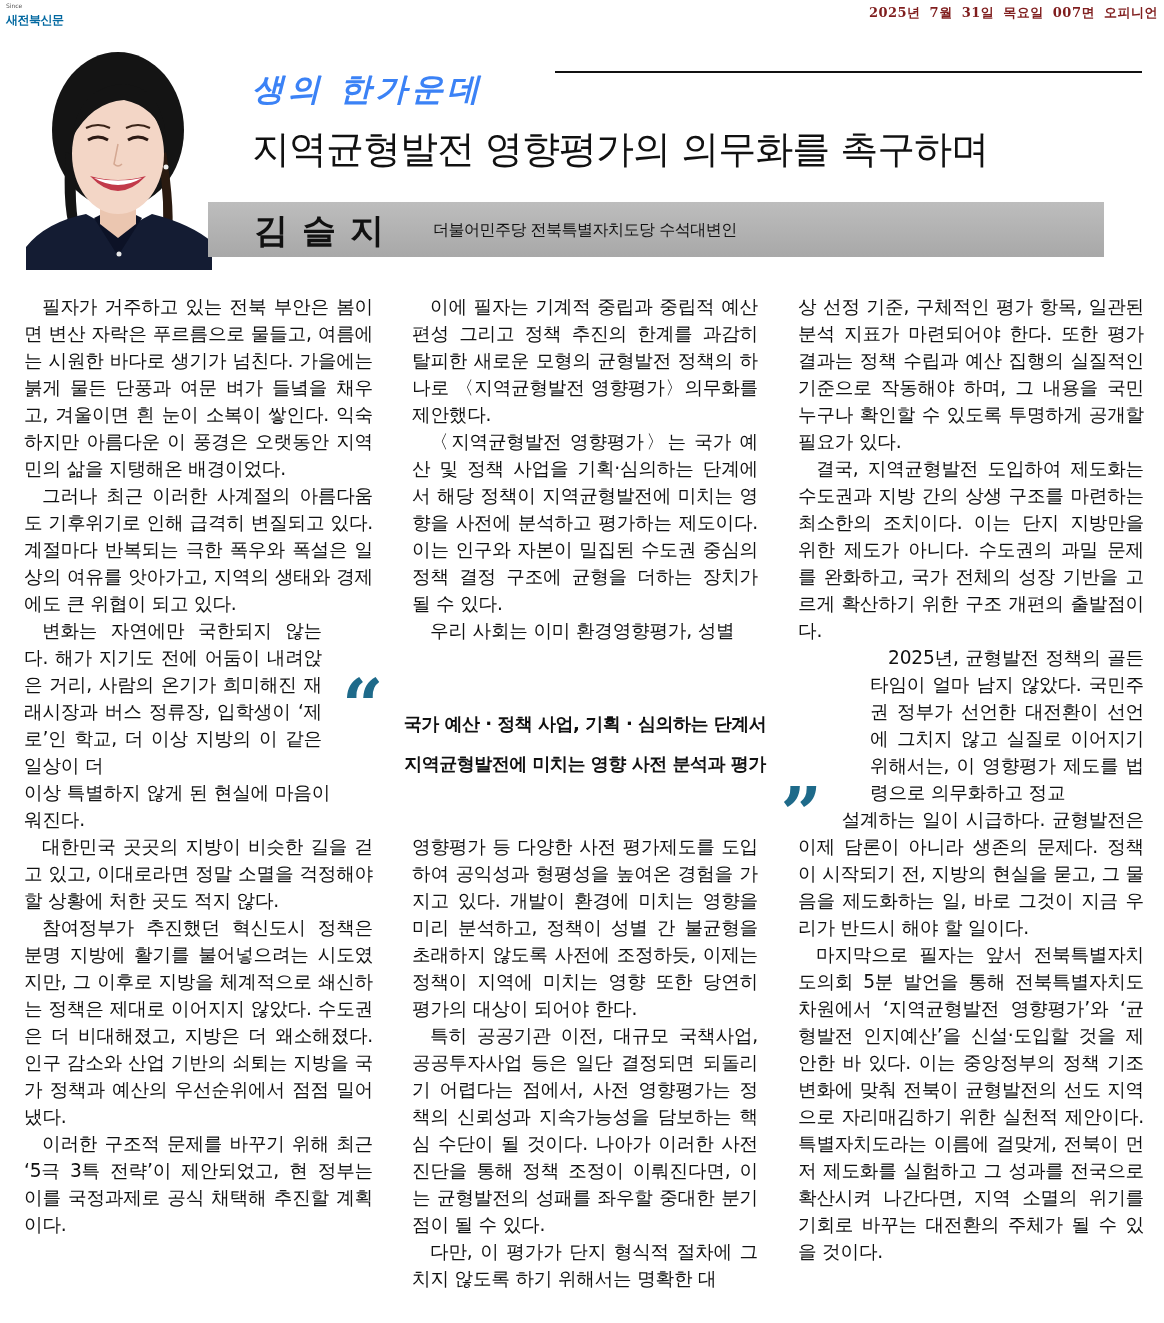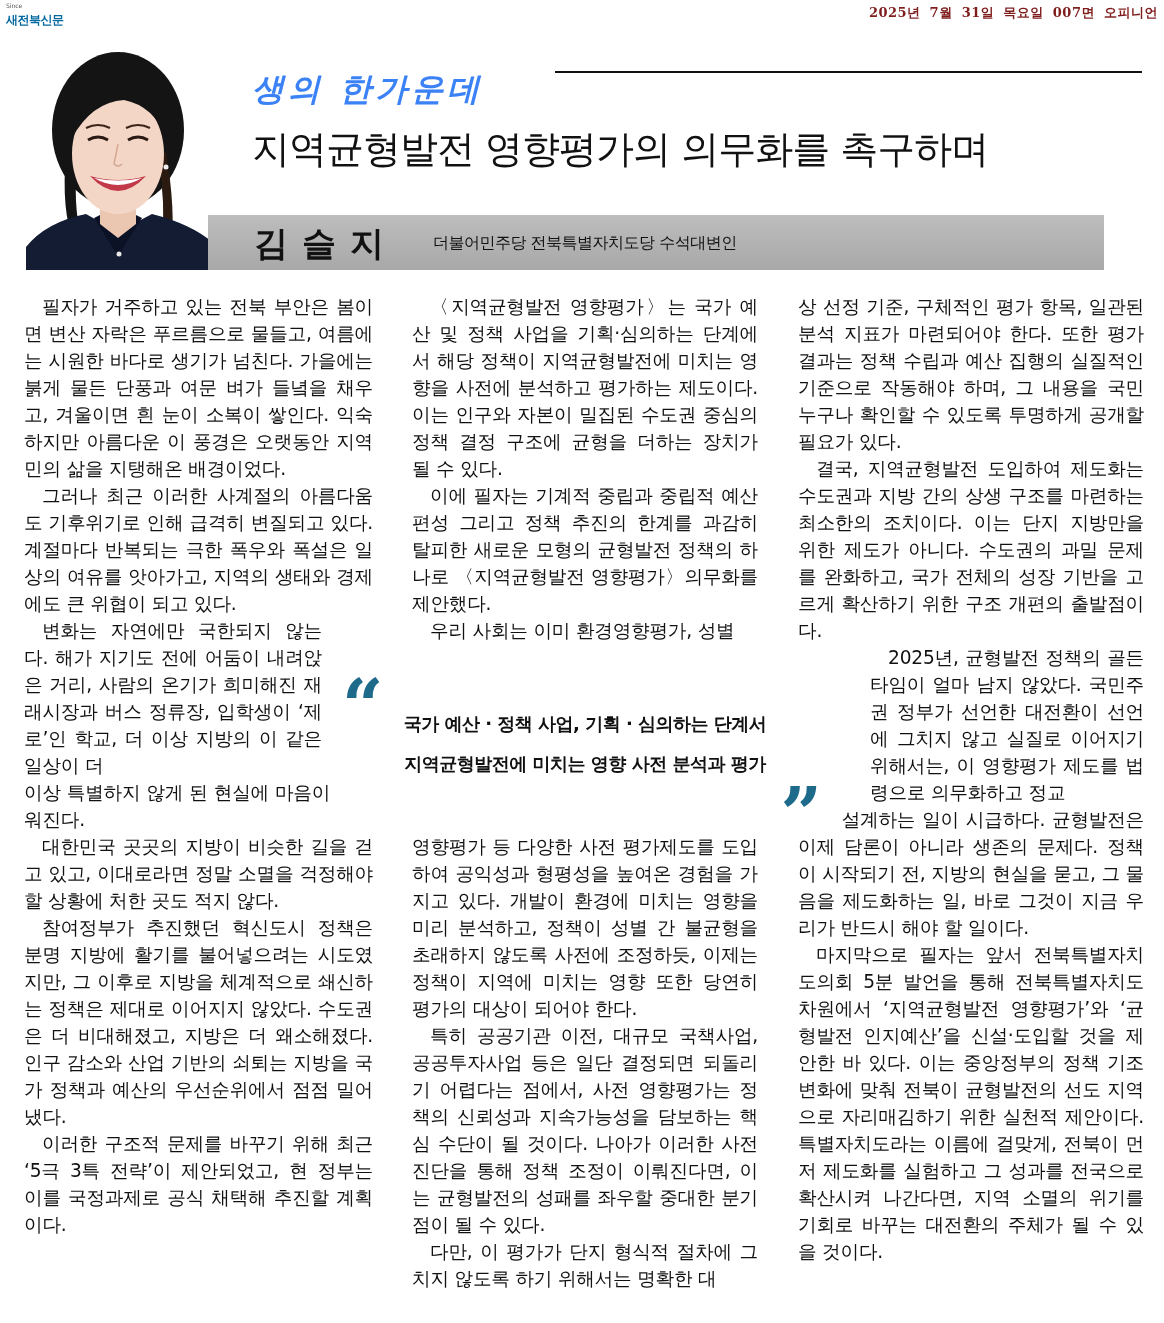--- a/index.html
+++ b/index.html
@@ -11,21 +11,21 @@
   .masthead-logo .name { font-size: 12px; font-weight: bold; color: #0369a1; letter-spacing: -0.5px; line-height: 20px; }
   .masthead-date { position: absolute; right: 6px; top: 4px; font-family: "DejaVu Serif", "Liberation Serif", serif; font-weight: bold; font-size: 13px; letter-spacing: 0.5px; word-spacing: 4px; color: #7f1d1d; }
 
   .portrait { position: absolute; left: 26px; top: 42px; width: 186px; height: 228px; overflow: hidden; }
 
   .column-title { position: absolute; left: 252px; top: 68px; font-family: "DejaVu Serif", "Liberation Serif", serif; font-size: 32px; font-weight: bold; font-style: italic; color: #3b82f6; letter-spacing: 4px; }
   .column-rule { position: absolute; left: 555px; top: 71px; width: 587px; height: 2px; background: #111; }
 
   .headline { position: absolute; left: 252px; top: 124px; font-size: 38px; font-weight: normal; color: #111; letter-spacing: -1px; }
 
-  .byline-bar { position: absolute; left: 208px; top: 215px; width: 896px; height: 55px; background: linear-gradient(to bottom, #bdbdbd 0%, #a8a8a8 100%); text-align: right; }
+  .byline-bar { position: absolute; left: 208px; top: 202px; width: 896px; height: 55px; background: linear-gradient(to bottom, #bdbdbd 0%, #a8a8a8 100%); text-align: right; }
   .byline-bar .author { position: absolute; left: 46px; top: 6px; font-size: 34px; font-weight: bold; letter-spacing: 14px; color: #111; }
   .byline-bar .affil { position: absolute; left: 225px; top: 18px; font-size: 16px; color: #111; letter-spacing: -0.5px; }
 
   .col { position: absolute; font-size: 18.6px; line-height: 27px; color: #111; text-align: justify; letter-spacing: -0.2px; }
   .col p { text-indent: 18px; }
   .col p.noindent { text-indent: 0; }
   #col1 { left: 24px; top: 293px; width: 349px; }
   #col2 { left: 412px; top: 293px; width: 346px; }
   #col3 { left: 798px; top: 293px; width: 346px; }
 
@@ -94,22 +94,22 @@
   <p>필자가 거주하고 있는 전북 부안은 봄이면 변산 자락은 푸르름으로 물들고, 여름에는 시원한 바다로 생기가 넘친다. 가을에는 붉게 물든 단풍과 여문 벼가 들녘을 채우고, 겨울이면 흰 눈이 소복이 쌓인다. 익숙하지만 아름다운 이 풍경은 오랫동안 지역민의 삶을 지탱해온 배경이었다.</p>
   <p>그러나 최근 이러한 사계절의 아름다움도 기후위기로 인해 급격히 변질되고 있다. 계절마다 반복되는 극한 폭우와 폭설은 일상의 여유를 앗아가고, 지역의 생태와 경제에도 큰 위협이 되고 있다.</p>
   <p class="wrap-left">변화는 자연에만 국한되지 않는다. 해가 지기도 전에 어둠이 내려앉은 거리, 사람의 온기가 희미해진 재래시장과 버스 정류장, 입학생이 ‘제로’인 학교, 더 이상 지방의 이 같은 일상이 더</p>
   <p class="noindent">이상 특별하지 않게 된 현실에 마음이 무거워진다.</p>
   <p>대한민국 곳곳의 지방이 비슷한 길을 걷고 있고, 이대로라면 정말 소멸을 걱정해야 할 상황에 처한 곳도 적지 않다.</p>
   <p>참여정부가 추진했던 혁신도시 정책은 분명 지방에 활기를 불어넣으려는 시도였지만, 그 이후로 지방을 체계적으로 쇄신하는 정책은 제대로 이어지지 않았다. 수도권은 더 비대해졌고, 지방은 더 왜소해졌다. 인구 감소와 산업 기반의 쇠퇴는 지방을 국가 정책과 예산의 우선순위에서 점점 밀어냈다.</p>
   <p>이러한 구조적 문제를 바꾸기 위해 최근 ‘5극 3특 전략’이 제안되었고, 현 정부는 이를 국정과제로 공식 채택해 추진할 계획이다.</p>
 </div>
 
 <div class="col" id="col2">
+  <p>이에 필자는 기계적 중립과 중립적 예산 편성 그리고 정책 추진의 한계를 과감히 탈피한 새로운 모형의 균형발전 정책의 하나로 〈지역균형발전 영향평가〉의무화를 제안했다.</p>
   <p>〈지역균형발전 영향평가〉는 국가 예산 및 정책 사업을 기획·심의하는 단계에서 해당 정책이 지역균형발전에 미치는 영향을 사전에 분석하고 평가하는 제도이다. 이는 인구와 자본이 밀집된 수도권 중심의 정책 결정 구조에 균형을 더하는 장치가 될 수 있다.</p>
-  <p>이에 필자는 기계적 중립과 중립적 예산 편성 그리고 정책 추진의 한계를 과감히 탈피한 새로운 모형의 균형발전 정책의 하나로 〈지역균형발전 영향평가〉의무화를 제안했다.</p>
   <p>우리 사회는 이미 환경영향평가, 성별</p>
   <div style="height:189px"></div>
   <p class="noindent">영향평가 등 다양한 사전 평가제도를 도입하여 공익성과 형평성을 높여온 경험을 가지고 있다. 개발이 환경에 미치는 영향을 미리 분석하고, 정책이 성별 간 불균형을 초래하지 않도록 사전에 조정하듯, 이제는 정책이 지역에 미치는 영향 또한 당연히 평가의 대상이 되어야 한다.</p>
   <p>특히 공공기관 이전, 대규모 국책사업, 공공투자사업 등은 일단 결정되면 되돌리기 어렵다는 점에서, 사전 영향평가는 정책의 신뢰성과 지속가능성을 담보하는 핵심 수단이 될 것이다. 나아가 이러한 사전 진단을 통해 정책 조정이 이뤄진다면, 이는 균형발전의 성패를 좌우할 중대한 분기점이 될 수 있다.</p>
   <p>다만, 이 평가가 단지 형식적 절차에 그치지 않도록 하기 위해서는 명확한 대</p>
 </div>
 
 <div class="col" id="col3">
   <p class="noindent">상 선정 기준, 구체적인 평가 항목, 일관된 분석 지표가 마련되어야 한다. 또한 평가 결과는 정책 수립과 예산 집행의 실질적인 기준으로 작동해야 하며, 그 내용을 국민 누구나 확인할 수 있도록 투명하게 공개할 필요가 있다.</p>
   <p>결국, 지역균형발전 도입하여 제도화는 수도권과 지방 간의 상생 구조를 마련하는 최소한의 조치이다. 이는 단지 지방만을 위한 제도가 아니다. 수도권의 과밀 문제를 완화하고, 국가 전체의 성장 기반을 고르게 확산하기 위한 구조 개편의 출발점이다.</p>

